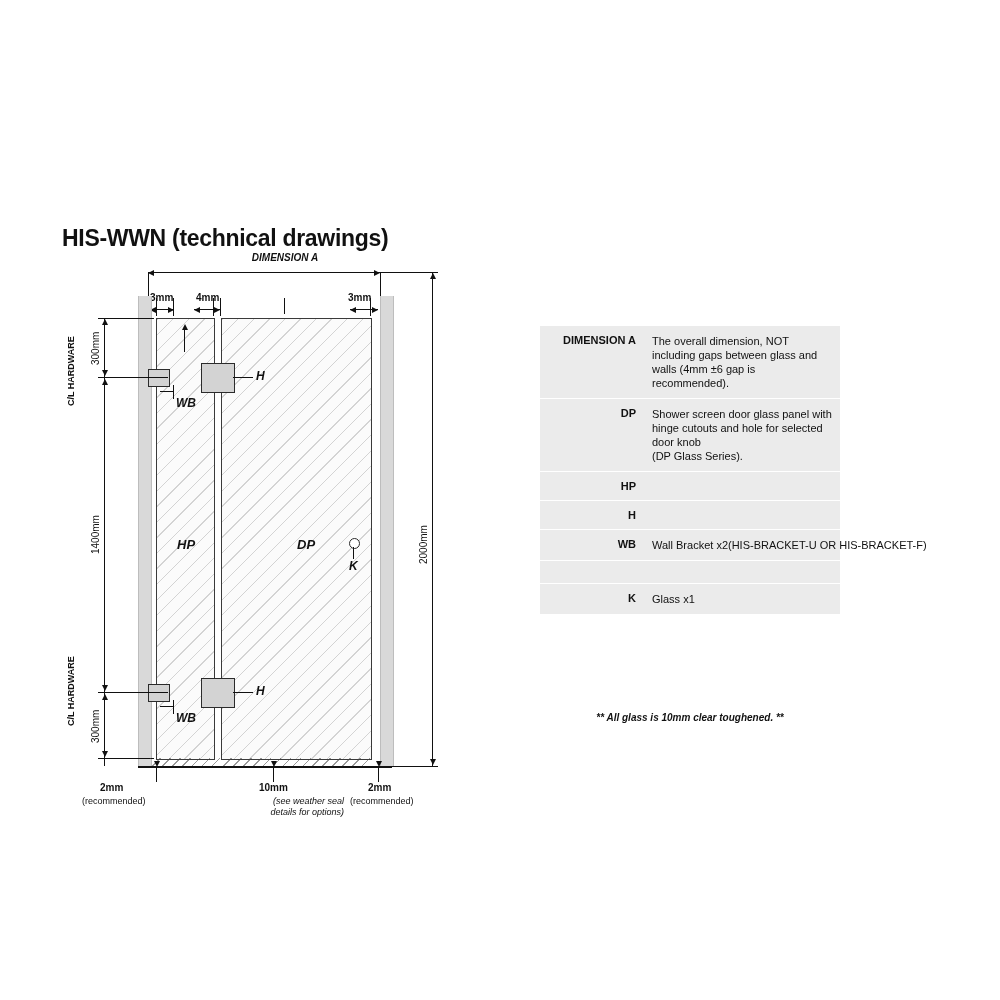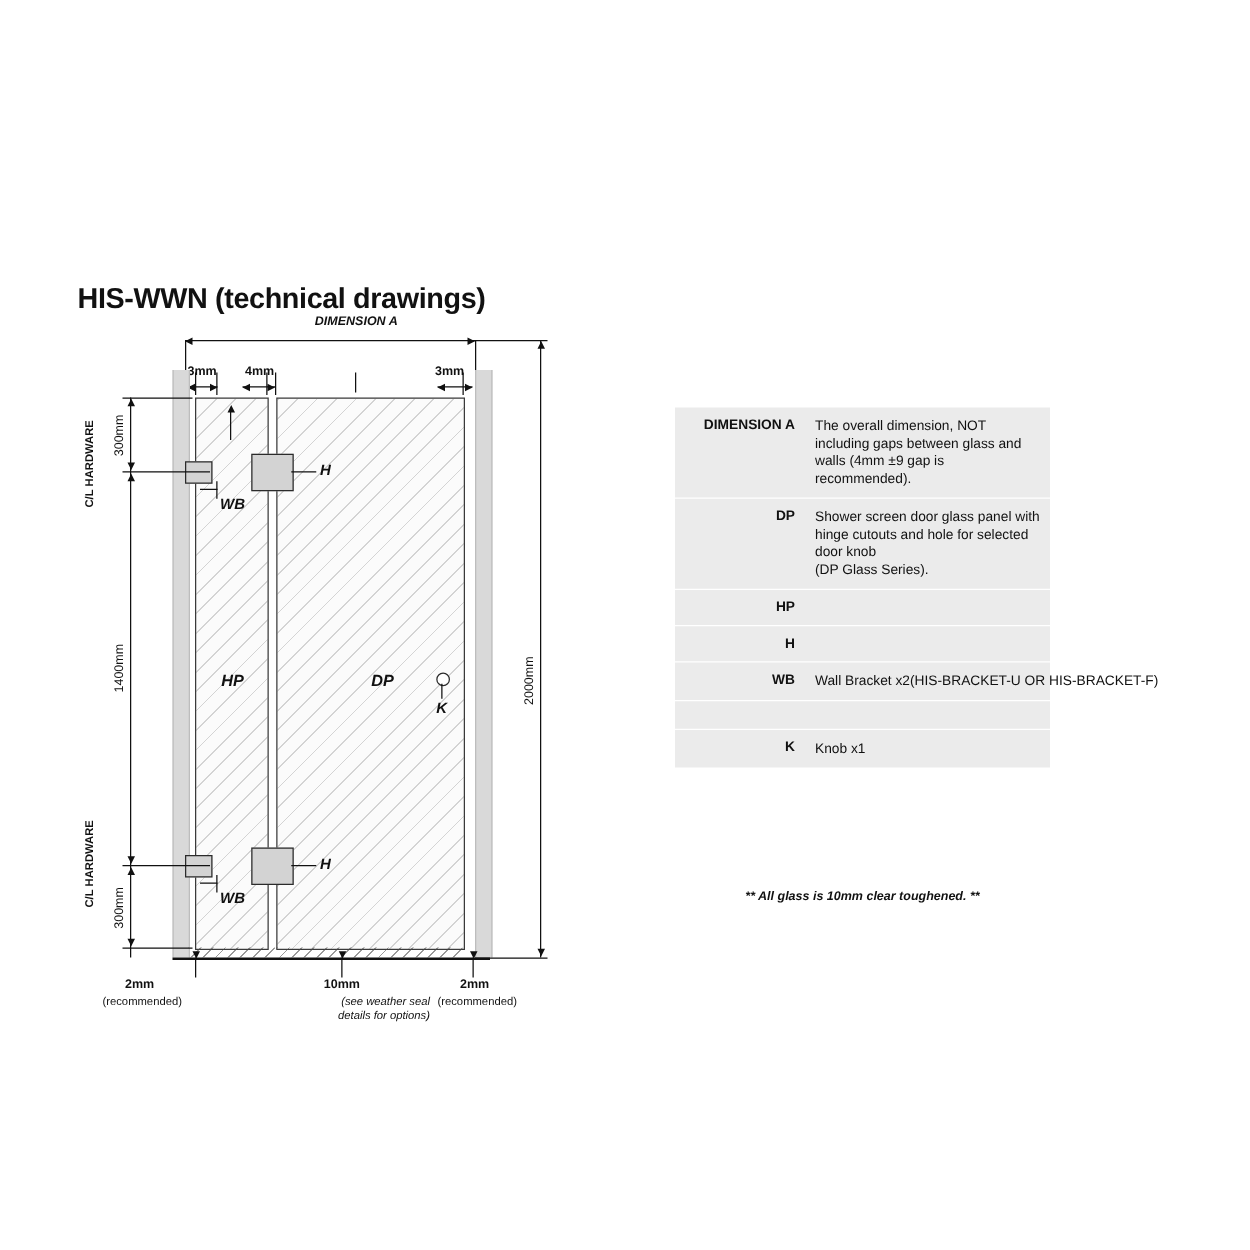--- a/index.html
+++ b/index.html
@@ -309,21 +309,21 @@
   <div class="arrowhead-down" style="left:315.5px; top:511px;"></div>
   <div class="lbl bold" style="left:308px; top:532px;">2mm</div>
   <div class="lbl" style="left:290px; top:546px; font-size:9px;">(recommended)</div>
 
 </div>
 
 <div id="legend">
 
   <div class="legend-row">
     <div class="legend-key">DIMENSION A</div>
-    <div class="legend-val">The overall dimension, NOT including gaps between glass and walls (4mm ±9 gap is recommended).</div>
+    <div class="legend-val">The overall dimension, NOT including gaps between glass and walls (4mm ±6 gap is recommended).</div>
   </div>
 
   <div class="legend-row">
     <div class="legend-key">DP</div>
     <div class="legend-val">Shower screen door glass panel with hinge cutouts and hole for selected door knob
 (DP Glass Series).</div>
   </div>
 
   <div class="legend-row">
     <div class="legend-key">HP</div>
@@ -338,17 +338,17 @@
     <div class="legend-val wide">Wall Bracket x2(HIS-BRACKET-U OR HIS-BRACKET-F)</div>
   </div>
 
   <div class="legend-row spacer">
     <div class="legend-key"></div>
     <div class="legend-val"></div>
   </div>
 
   <div class="legend-row">
     <div class="legend-key">K</div>
-    <div class="legend-val">Knob x1</div>
+    <div class="legend-val">Glass x1</div>
   </div>
 </div>
 
 <div id="legend-note">** All glass is 10mm clear toughened. **</div>
 
 </body></html>

